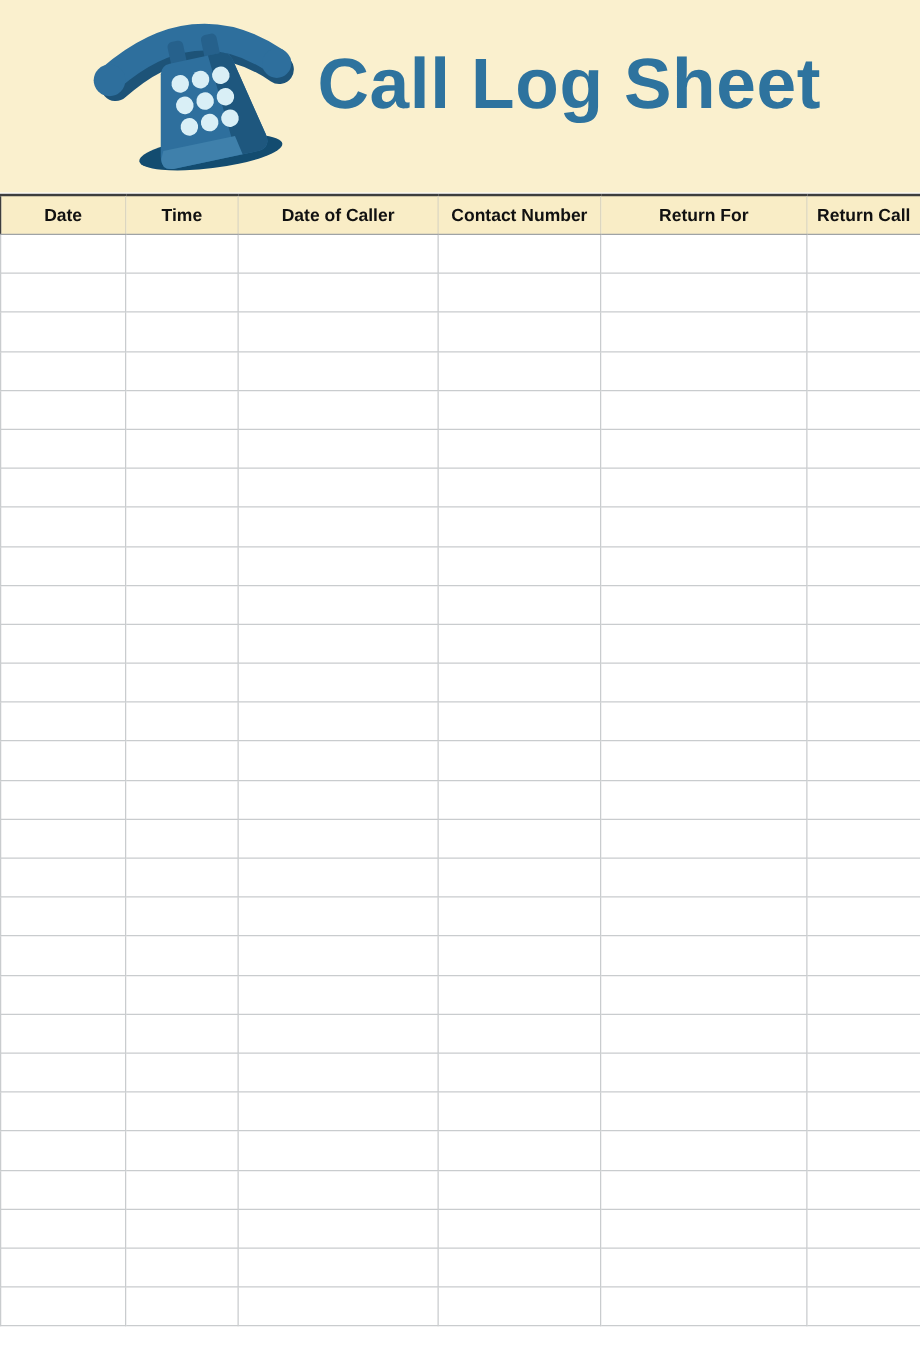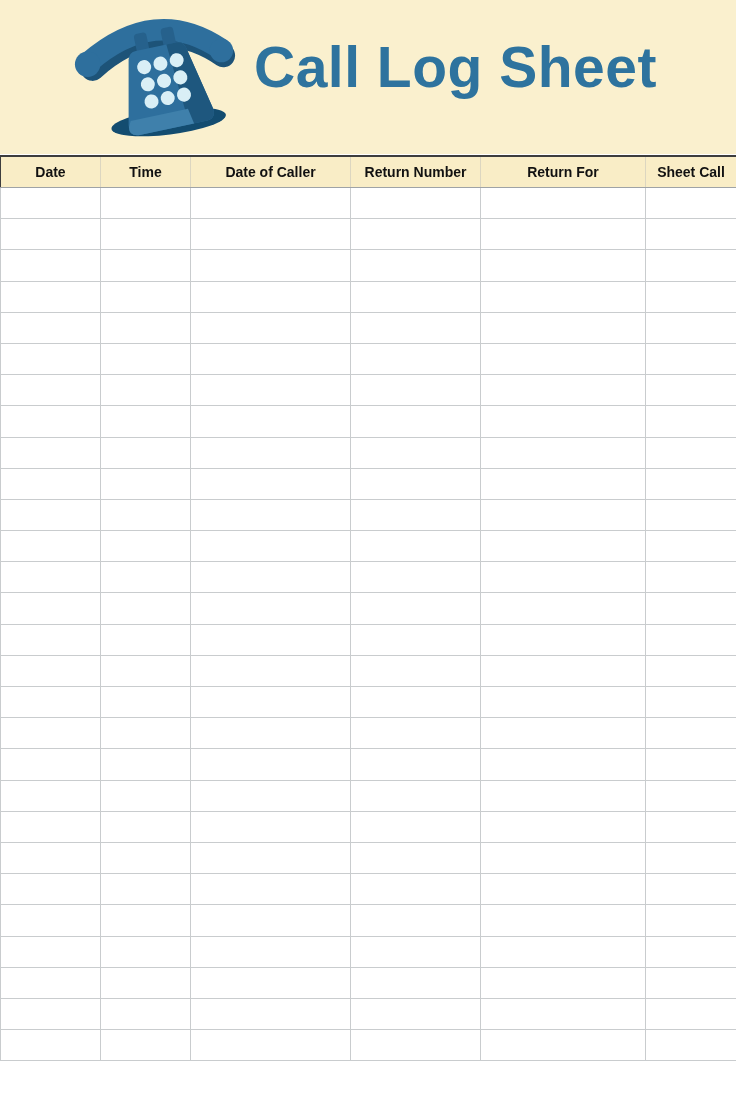--- a/index.html
+++ b/index.html
@@ -120,23 +120,23 @@
         <col class="c2">
         <col class="c3">
         <col class="c4">
         <col class="c5">
       </colgroup>
     <thead>
       <tr id="header-row">
           <th>Date</th>
           <th>Time</th>
           <th>Date of Caller</th>
-          <th>Return Number</th>
+          <th>Contact Number</th>
           <th>Return For</th>
-          <th>Sheet Call</th>
+          <th>Return Call</th>
         </tr>
     </thead>
     <tbody id="table-body">
         <tr>
           <td></td>
           <td></td>
           <td></td>
           <td></td>
           <td></td>
           <td></td>

